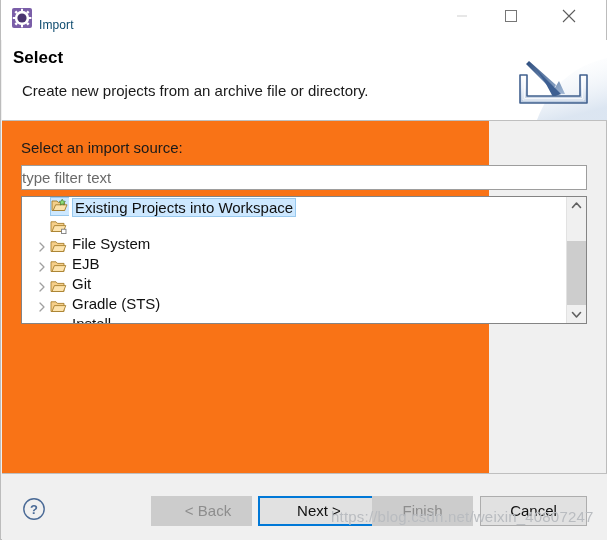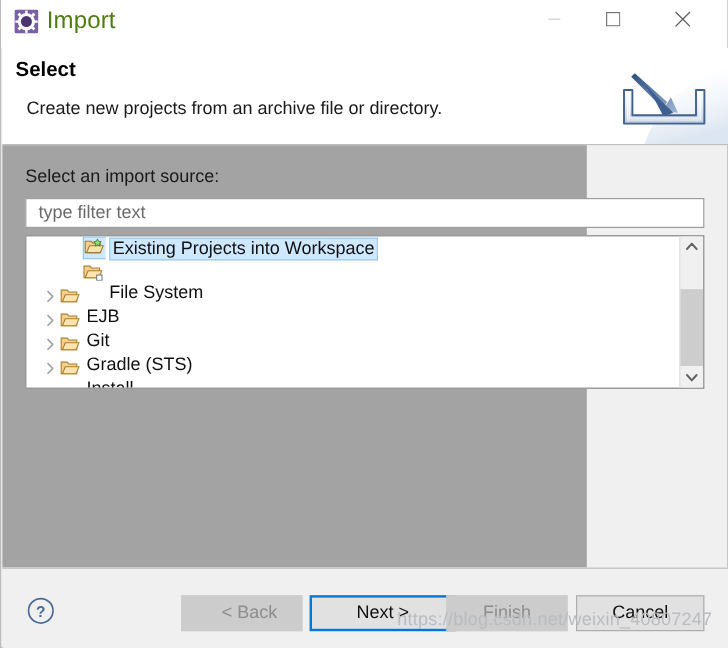--- a/index.html
+++ b/index.html
@@ -34,23 +34,23 @@
     height: 40px;
     background: #ffffff;
   }
   #title-icon {
     position: absolute;
     left: 11px; top: 8px;
     width: 20px; height: 20px;
   }
   #title-text {
     position: absolute;
-    left: 38px; top: 6px;
-    font-size: 20px;
-    color: #4d7c0f;
+    left: 38px; top: 18px;
+    font-size: 12px;
+    color: #0c4a6e;
     letter-spacing: 0.1px;
   }
   .winbtn {
     position: absolute;
     top: 0;
     width: 46px;
     height: 32px;
   }
   .winbtn svg { position: absolute; left: 50%; top: 50%; transform: translate(-50%,-50%); }
   #btn-min { left: 438px; }
@@ -86,40 +86,40 @@
     width: 120px;
     height: 80px;
   }
 
   
   #body-area {
     position: absolute;
     left: 1px; top: 121px;
     width: 487px;
     height: 352px;
-    background: #a3a3a3;
+    background: #f97316;
   }
   #source-label {
     position: absolute;
     left: 19px; top: 18px;
     font-size: 15px;
     color: #1a1a1a;
   }
   #filter-input {
     position: absolute;
     left: 19px; top: 44px;
     width: 566px;
     height: 25px;
     box-sizing: border-box;
     background: #ffffff;
     border: 1px solid #9d9d9d;
     font-family: "Liberation Sans", sans-serif;
     font-size: 15px;
     color: #5e5e5e;
-    padding: 0 10px;
+    padding: 0 0;
     outline: none;
   }
   #filter-input::placeholder { color: #6a6a6a; opacity: 1; }
 
   #tree-panel {
     position: absolute;
     left: 19px; top: 75px;
     width: 566px;
     height: 128px;
     box-sizing: border-box;
@@ -135,21 +135,21 @@
   }
   .tree-row {
     position: relative;
     height: 20px;
     display: flex;
     align-items: center;
     font-size: 15px;
     color: #101010;
     white-space: nowrap;
   }
-  .tree-row.leaf { padding-left: 47px; }
+  .tree-row.leaf { padding-left: 28px; }
   .tree-row.node { padding-left: 12px; }
   .expander {
     width: 16px;
     height: 16px;
     flex: 0 0 16px;
     position: relative;
   }
   .row-icon {
     width: 18px;
     height: 16px;

